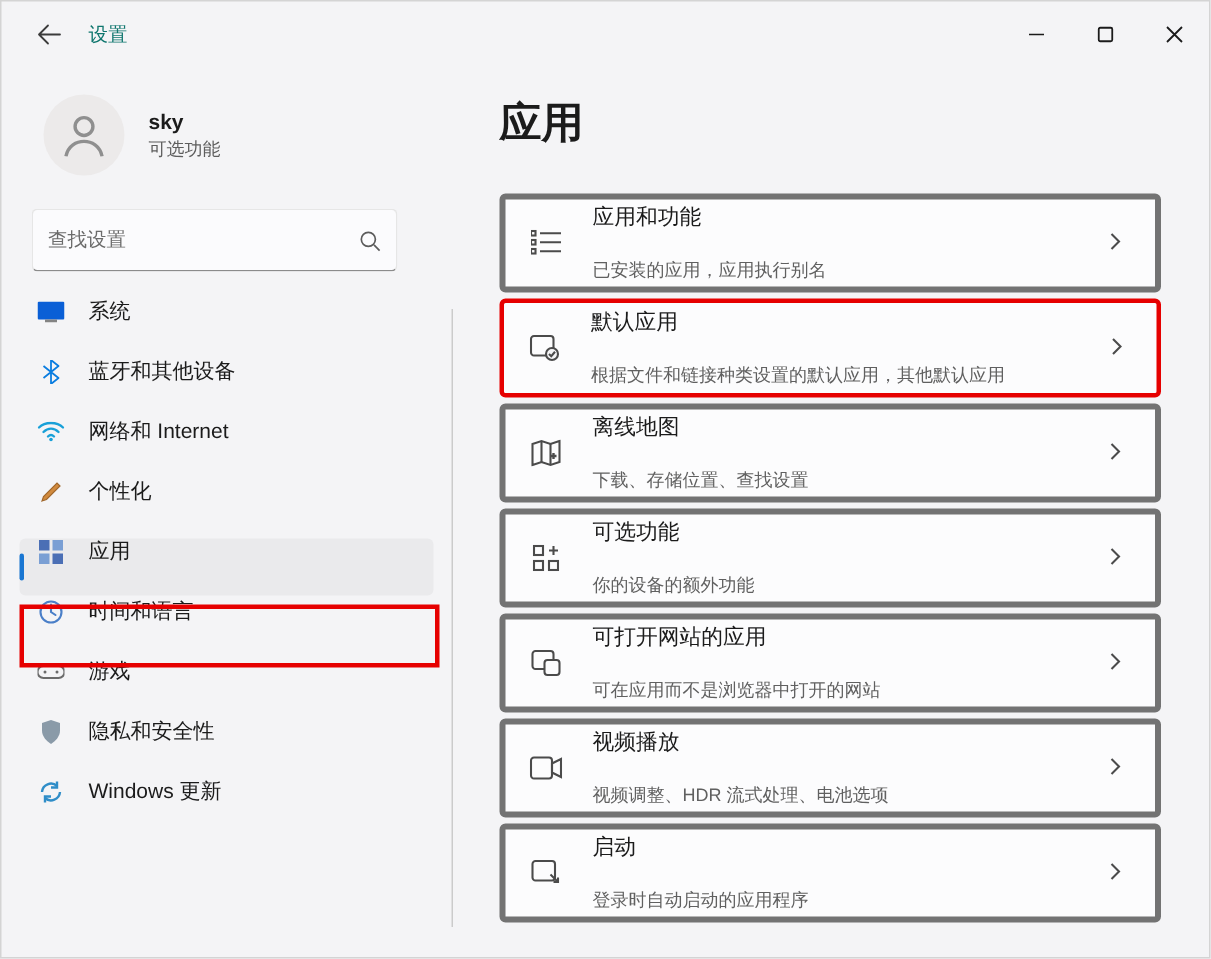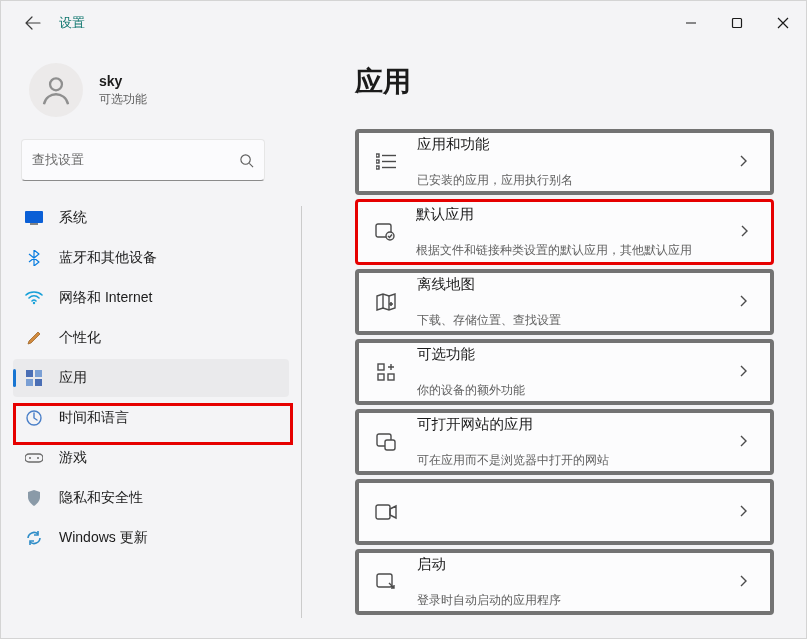--- a/index.html
+++ b/index.html
@@ -4,34 +4,34 @@
 <style>
 * { margin: 0; padding: 0; box-sizing: border-box; font-family: "Segoe UI", "Microsoft YaHei", sans-serif; }
 body { width: 807px; height: 639px; background: #f4f4f6; overflow: hidden; position: relative; border: 1px solid #d4d4d4; }
 
 .titlebar { height: 44px; display: flex; align-items: center; padding-left: 20px; }
 .titlebar .back { width: 24px; height: 24px; display: flex; align-items: center; justify-content: center; margin-right: 14px; }
 .titlebar .title { font-size: 13px; color: #0f766e; }
 .titlebar .controls { margin-left: auto; display: flex; }
 .titlebar .ctrl { width: 46px; height: 32px; display: flex; align-items: center; justify-content: center; }
 
-.body { display: flex; height: calc(100% - 44px); gap: 22px; }
+.body { display: flex; height: calc(100% - 44px); }
 
 .sidebar { width: 300px; padding: 12px 0 0 0; position: relative; }
 .user { display: flex; align-items: center; padding: 6px 20px 22px 28px; }
 .avatar { width: 54px; height: 54px; border-radius: 50%; background: #eceaea; display: flex; align-items: center; justify-content: center; margin-right: 16px; }
 .user-name { font-size: 14px; font-weight: 600; color: #1b1b1b; }
 .user-sub { font-size: 12px; color: #5e5e5e; margin-top: 2px; }
 
 .searchbox { margin: 0 36px 18px 20px; height: 42px; background: #fbfbfd; border: 1px solid #e6e6e6; border-bottom: 1px solid #8b8b8b; border-radius: 4px; display: flex; align-items: center; padding: 0 10px; }
 .searchbox .placeholder { font-size: 13px; color: #6b6b6b; flex: 1; }
 .searchbox .sicon { width: 16px; height: 16px; display: flex; align-items: center; justify-content: center; }
 
 .nav { padding: 0 12px; }
-.nav-item { height: 38px; display: flex; align-items: center; padding: 0 10px 0 12px; border-radius: 4px; font-size: 14px; color: #1b1b1b; position: relative; margin-bottom: 2px; }
+.nav-item { height: 38px; display: flex; padding: 0 10px 0 12px; border-radius: 4px; font-size: 14px; color: #1b1b1b; position: relative; margin-bottom: 2px; }
 .nav-item .ico { width: 18px; height: 18px; margin-right: 16px; display: flex; align-items: center; justify-content: center; }
 .nav-item.active { background: #eaeaec; }
 .nav-item.active::before { content: ""; position: absolute; left: 0; top: 10px; bottom: 10px; width: 3px; border-radius: 2px; background: #1976d2; }
 
 .red-box-nav { position: absolute; border: 3px solid #e60000; pointer-events: none; left: 12px; width: 280px; top: 358px; height: 42px; }
 
 .sep { position: absolute; left: 300px; top: 205px; bottom: 20px; width: 1px; background: #cbcbcb; }
 
 .main { flex: 1; padding: 18px 32px 0 32px; overflow: hidden; }
 .h1 { font-size: 28px; font-weight: 600; color: #1b1b1b; margin-bottom: 28px; }
@@ -289,20 +289,24 @@
           </div>
       </div>
 
       <div class="card">
         <div class="cico">
             <svg width="22" height="16" viewBox="0 0 22 16" stroke="#4b4b4b" stroke-width="1.4" fill="none">
               <rect x="1" y="1" width="14" height="14" rx="2"></rect>
               <path d="M15 5l6-3v12l-6-3z"></path>
             </svg>
           </div>
+        <div>
+            <div class="ctitle">视频播放</div>
+            <div class="csub">视频调整、HDR 流式处理、电池选项</div>
+          </div>
         <div class="chev">
             <svg width="10" height="12" viewBox="0 0 10 12">
               <path d="M3 1l5 5-5 5" stroke="#4b4b4b" stroke-width="1.4" fill="none"></path>
             </svg>
           </div>
       </div>
 
       <div class="card">
         <div class="cico">
             <svg width="20" height="18" viewBox="0 0 20 18" stroke="#4b4b4b" stroke-width="1.4" fill="none">

